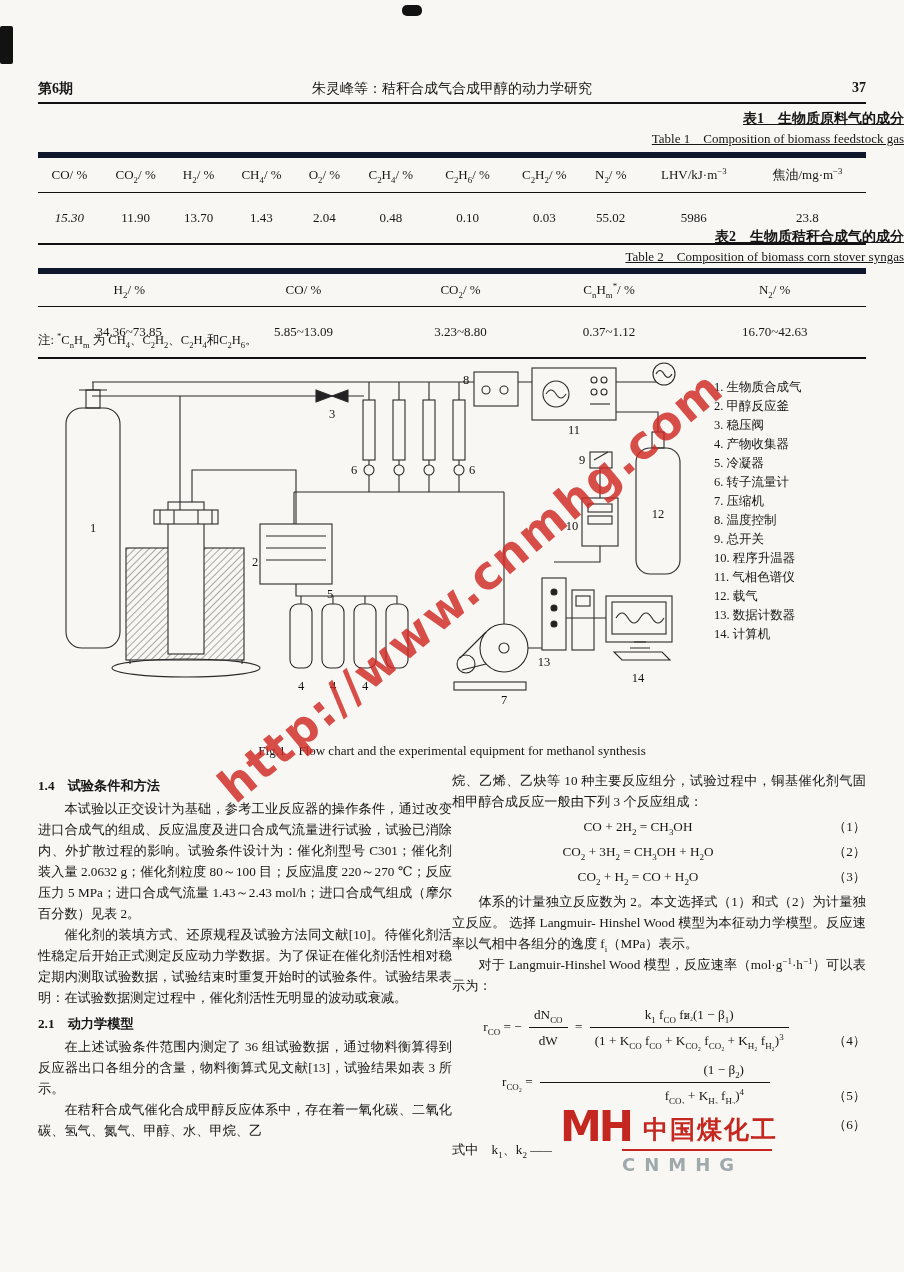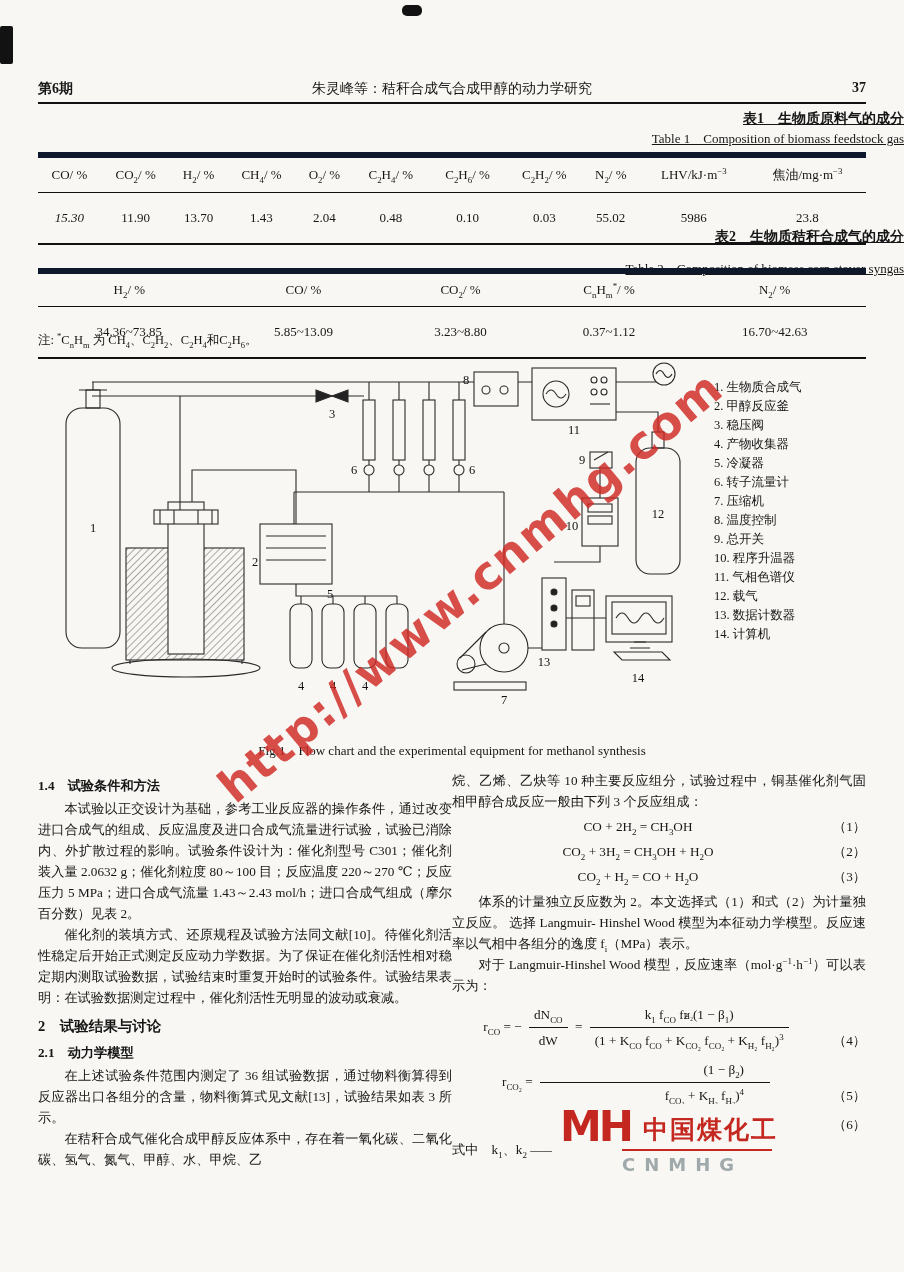--- a/index.html
+++ b/index.html
@@ -123,21 +123,21 @@
           <td>0.10</td>
           <td>0.03</td>
           <td>55.02</td>
           <td>5986</td>
           <td>23.8</td>
         </tr>
       </tbody>
   </table>
 
   <div class="tbl-cap zh" style="top:228px">表2　生物质秸秆合成气的成分</div>
-  <div class="tbl-cap en" style="top:260px">Table 2　Composition of biomass corn stover syngas</div>
+  <div class="tbl-cap en" style="top:248px">Table 2　Composition of biomass corn stover syngas</div>
   <table class="tbl t2">
     <thead>
         <tr>
           <th>H<sub>2</sub>/ %</th>
           <th>CO/ %</th>
           <th>CO<sub>2</sub>/ %</th>
           <th>C<sub>n</sub>H<sub>m</sub><sup>*</sup>/ %</th>
           <th>N<sub>2</sub>/ %</th>
         </tr>
       </thead>
@@ -279,21 +279,20 @@
     </div>
 
   <div class="fig-cap en">Fig.1　Flow chart and the experimental equipment for methanol synthesis</div>
 
   <div class="watermark">http://www.cnmhg.com</div>
 
   <div class="col col-l">
     <div class="h-bold">1.4　试验条件和方法</div>
     <p>本试验以正交设计为基础，参考工业反应器的操作条件，通过改变进口合成气的组成、反应温度及进口合成气流量进行试验，试验已消除内、外扩散过程的影响。试验条件设计为：催化剂型号 C301；催化剂装入量 2.0632 g；催化剂粒度 80～100 目；反应温度 220～270 ℃；反应压力 5 MPa；进口合成气流量 1.43～2.43 mol/h；进口合成气组成（摩尔百分数）见表 2。</p>
     <p>催化剂的装填方式、还原规程及试验方法同文献[10]。待催化剂活性稳定后开始正式测定反应动力学数据。为了保证在催化剂活性相对稳定期内测取试验数据，试验结束时重复开始时的试验条件。试验结果表明：在试验数据测定过程中，催化剂活性无明显的波动或衰减。</p>
-    <div class="h-sec">2　试验结果与讨论</div>
     <div class="h-bold">2.1　动力学模型</div>
     <p>在上述试验条件范围内测定了 36 组试验数据，通过物料衡算得到反应器出口各组分的含量，物料衡算式见文献[13]，试验结果如表 3 所示。</p>
     <p>在秸秆合成气催化合成甲醇反应体系中，存在着一氧化碳、二氧化碳、氢气、氮气、甲醇、水、甲烷、乙</p>
   </div>
 
   <div class="col col-r">
     <p class="noindent">烷、乙烯、乙炔等 10 种主要反应组分，试验过程中，铜基催化剂气固相甲醇合成反应一般由下列 3 个反应组成：</p>
     <div class="eqline">
       <span class="body">CO + 2H<sub>2</sub> = CH<sub>3</sub>OH</span>
       <span class="eqtag">（1）</span>

